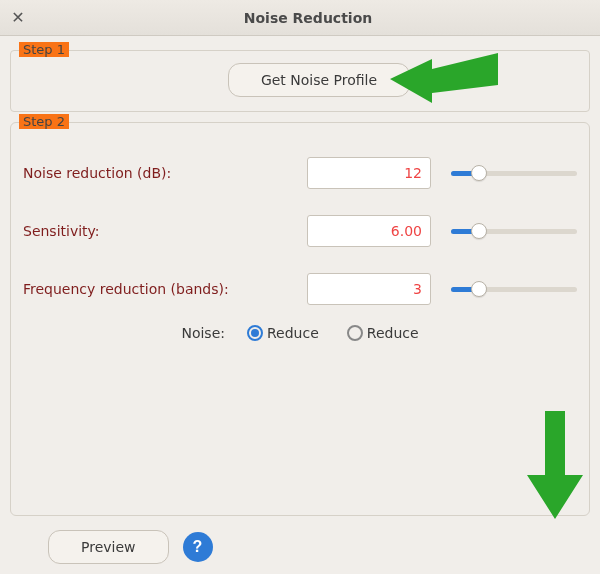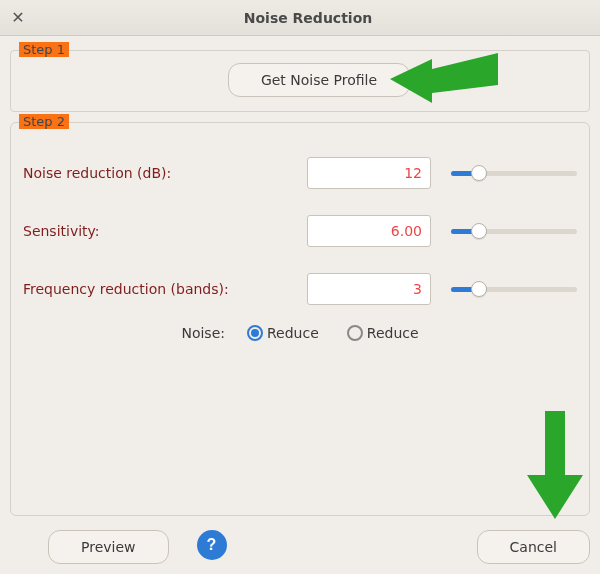--- a/index.html
+++ b/index.html
@@ -158,22 +158,22 @@
   }
   .radio.selected .dot::after {
     content: "";
     width: 8px; height: 8px;
     background: #2e7bd6;
     border-radius: 50%;
   }
   .button-row {
     margin-top: 14px;
     display: flex;
-    align-items: flex-start;
-    gap: 28px;
+    align-items: center;
+    gap: 14px;
   }
   .help-btn {
     width: 30px; height: 30px;
     border-radius: 50%;
     background: #2e7bd6;
     color: #fff;
     font-weight: 700;
     border: none;
     cursor: pointer;
     display: flex; align-items: center; justify-content: center;
@@ -265,17 +265,16 @@
         </g>
       </svg>
     </div>
 
     <div class="button-row">
       <button class="btn">Preview</button>
       <button class="help-btn">
         <span>?</span>
       </button>
       <div class="spacer"></div>
-      <button class="btn">Cancel</button>
     </div>
 
   </div>
 </div>
 
 </body></html>

